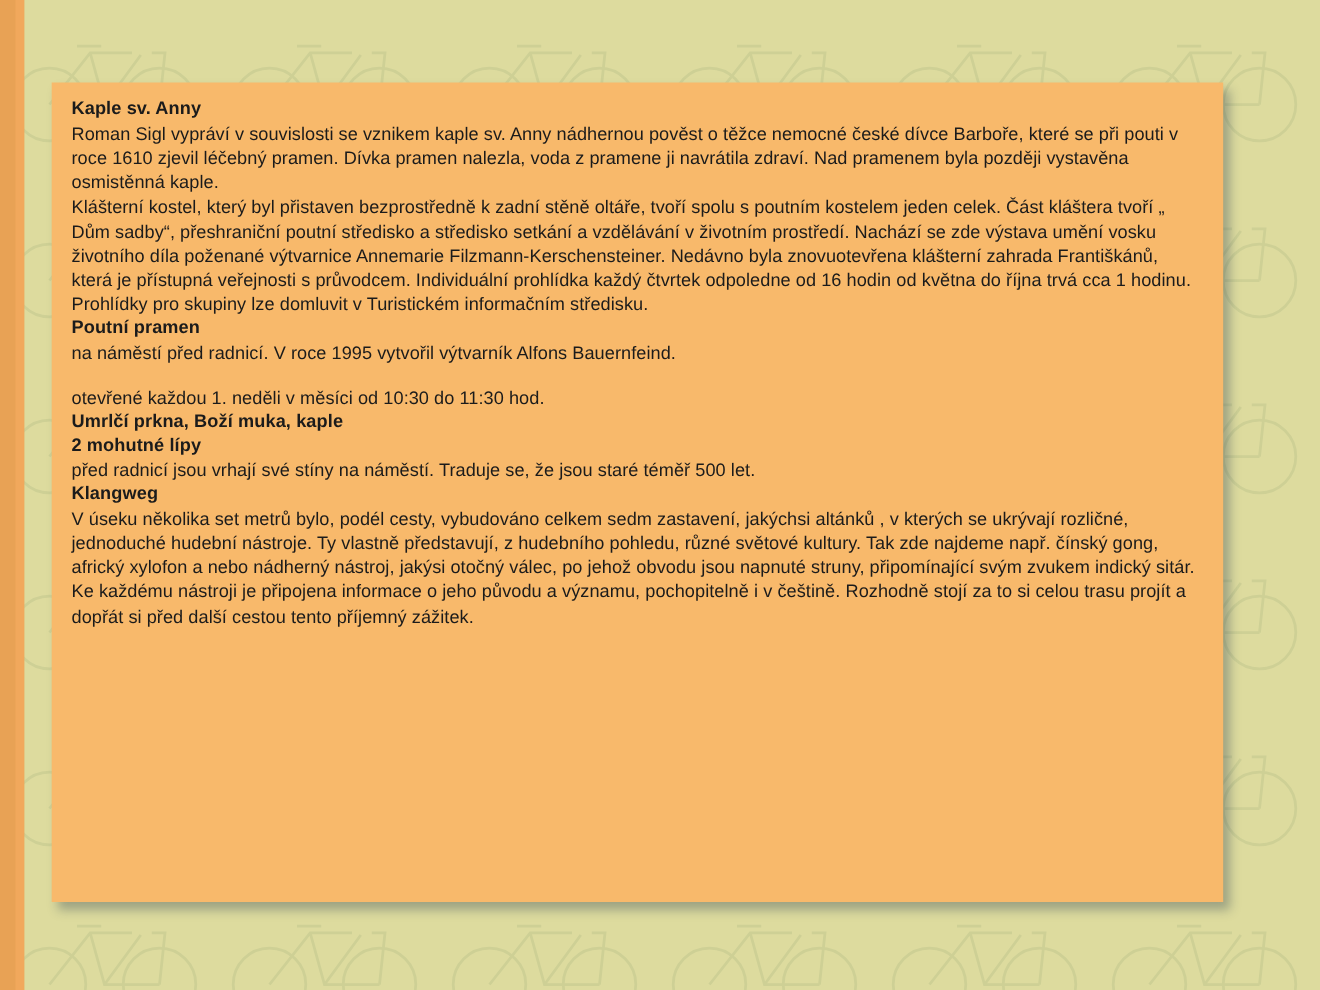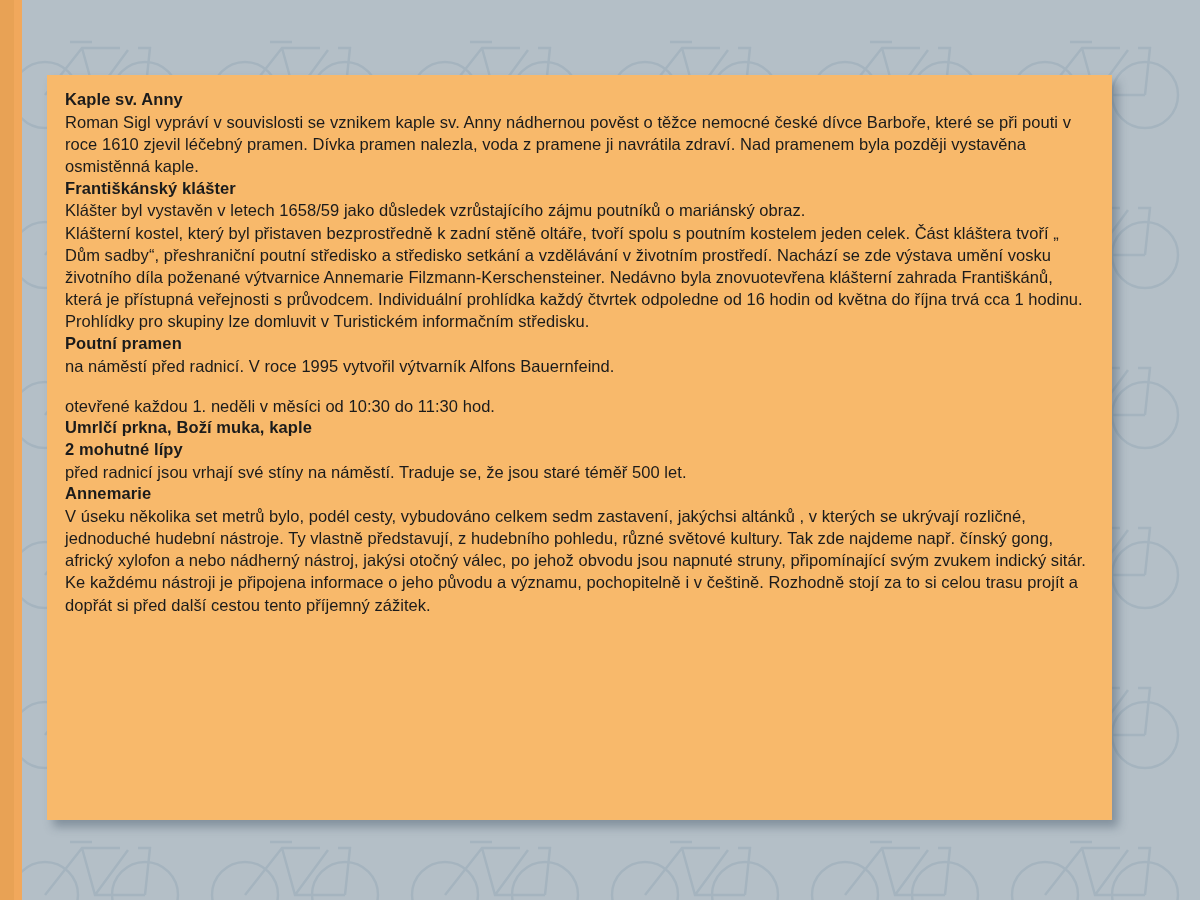--- a/index.html
+++ b/index.html
@@ -11,21 +11,21 @@
     height: 900px;
     overflow: hidden;
     font-family: "Liberation Sans", sans-serif;
     background: #bfd4e4;
   }
 
   #slide {
     position: relative;
     width: 1200px;
     height: 900px;
-    background: #a3a3a3;
+    background: #fde047;
     overflow: hidden;
   }
 
   
   #bg-pattern {
     position: absolute;
     inset: 0;
     opacity: 0.55;
   }
 
@@ -109,24 +109,20 @@
   <div id="left-band"></div>
   <div id="left-band-inner"></div>
 
   <div id="content-card">
 
     <div class="block">
       <p class="sec-title">Kaple sv. Anny</p>
       <p class="sec-body">Roman Sigl vypráví v souvislosti se vznikem kaple sv. Anny nádhernou pověst o těžce nemocné české dívce Barboře, které se při pouti v roce 1610 zjevil léčebný pramen. Dívka pramen nalezla, voda z pramene ji navrátila zdraví. Nad pramenem byla později vystavěna osmistěnná kaple.</p>
     </div>
 
-    <div class="block">
-      <p class="sec-title">Františkánský klášter</p>
-      <p class="sec-body">Klášter byl vystavěn v letech 1658/59 jako důsledek vzrůstajícího zájmu poutníků o mariánský obraz.</p>
-    </div>
 
     <div class="block">
       <p class="sec-body">Klášterní kostel, který byl přistaven bezprostředně k zadní stěně oltáře, tvoří spolu s poutním kostelem jeden celek. Část kláštera tvoří „ Dům sadby“, přeshraniční poutní středisko a středisko setkání a vzdělávání v životním prostředí. Nachází se zde výstava umění vosku životního díla poženané výtvarnice Annemarie Filzmann-Kerschensteiner. Nedávno byla znovuotevřena klášterní zahrada Františkánů, která je přístupná veřejnosti s průvodcem. Individuální prohlídka každý čtvrtek odpoledne od 16 hodin od května do října trvá cca 1 hodinu. Prohlídky pro skupiny lze domluvit v Turistickém informačním středisku.</p>
     </div>
 
     <div class="block">
       <p class="sec-title">Poutní pramen</p>
       <p class="sec-body">na náměstí před radnicí. V roce 1995 vytvořil výtvarník Alfons Bauernfeind.</p>
     </div>
 
@@ -140,18 +136,18 @@
     <div class="block">
       <p class="sec-title">Umrlčí prkna, Boží muka, kaple</p>
     </div>
 
     <div class="block">
       <p class="sec-title">2 mohutné lípy</p>
       <p class="sec-body">před radnicí jsou vrhají své stíny na náměstí. Traduje se, že jsou staré téměř 500 let.</p>
     </div>
 
     <div class="block">
-      <p class="sec-title">Annemarie</p>
+      <p class="sec-title">Klangweg</p>
       <p class="sec-body">V úseku několika set metrů bylo, podél cesty, vybudováno celkem sedm zastavení, jakýchsi  altánků , v kterých se ukrývají rozličné, jednoduché hudební nástroje. Ty vlastně představují, z hudebního pohledu, různé světové kultury. Tak zde najdeme např. čínský gong, africký xylofon a nebo nádherný nástroj, jakýsi otočný válec, po jehož obvodu jsou napnuté struny, připomínající svým zvukem indický sitár. Ke každému nástroji je připojena informace o jeho původu a významu, pochopitelně i v češtině. Rozhodně stojí za to si celou trasu projít a dopřát si před další cestou tento příjemný zážitek.</p>
     </div>
 
   </div>
 </div>
 
 </body></html>

